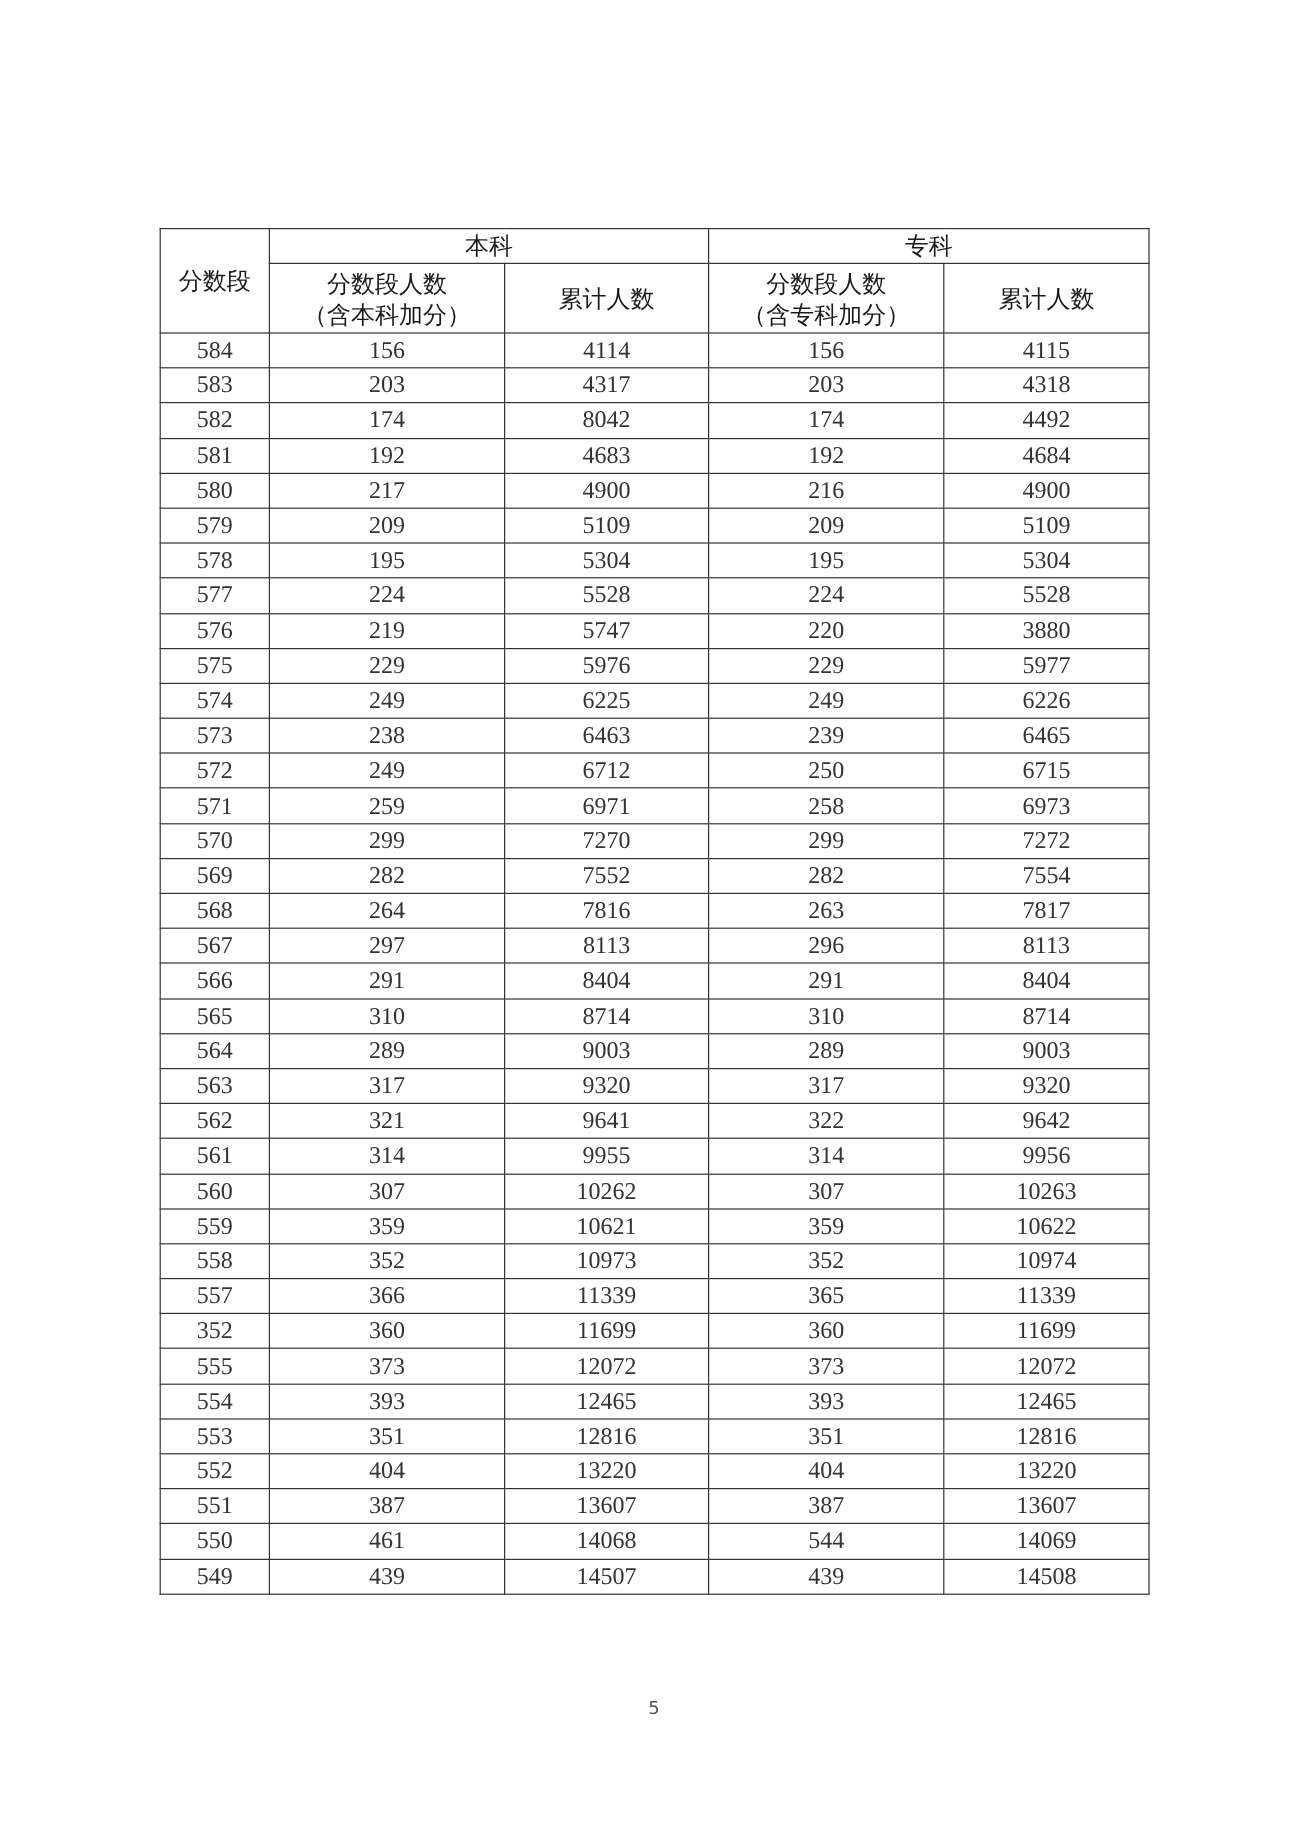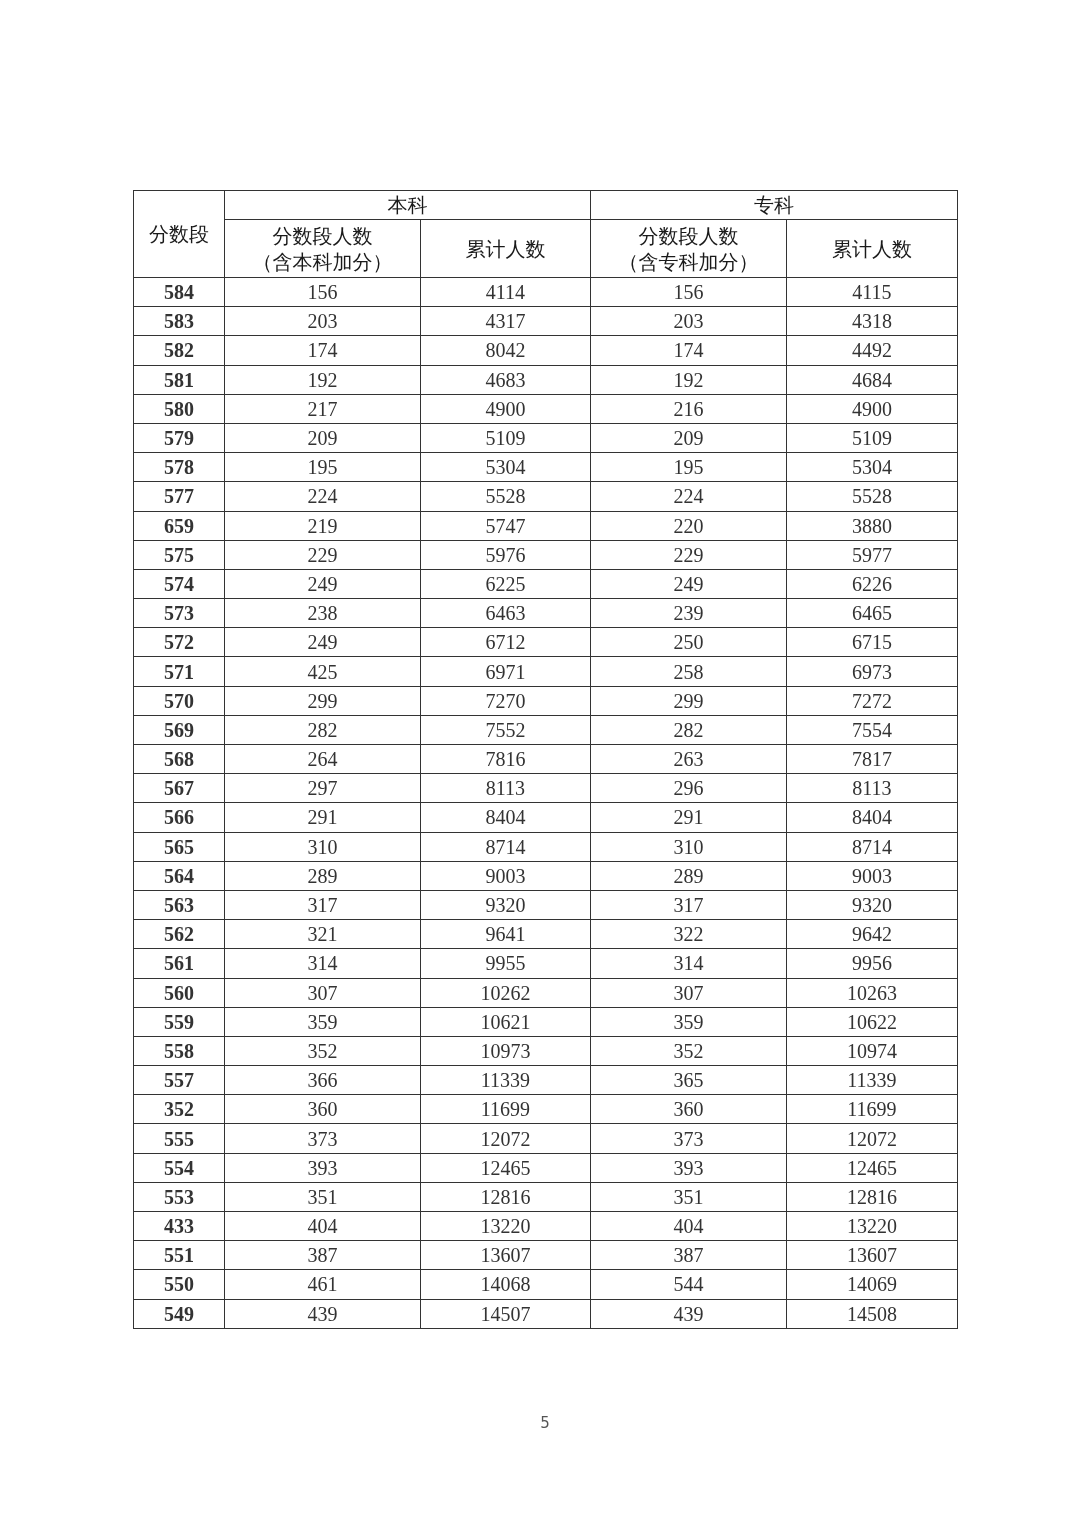--- a/index.html
+++ b/index.html
@@ -53,21 +53,20 @@
     table.score-table td {
       font-family: "Liberation Serif", "DejaVu Serif", serif;
       font-size: 20px;
       color: #333;
       height: 28.2px;
       line-height: 28px;
     }
     td.score-cell {
       text-align: left;
       padding-left: 30px;
-      font-weight: bold;
     }
     .sub-line { display: block; }
     .page-number {
       position: absolute;
       left: 0;
       width: 1090px;
       top: 1414px;
       text-align: center;
       font-family: "DejaVu Sans", "Liberation Sans", sans-serif;
       font-size: 15px;
@@ -156,21 +155,21 @@
           <td>5304</td>
         </tr>
         <tr>
           <td class="score-cell">577</td>
           <td>224</td>
           <td>5528</td>
           <td>224</td>
           <td>5528</td>
         </tr>
         <tr>
-          <td class="score-cell">659</td>
+          <td class="score-cell">576</td>
           <td>219</td>
           <td>5747</td>
           <td>220</td>
           <td>3880</td>
         </tr>
         <tr>
           <td class="score-cell">575</td>
           <td>229</td>
           <td>5976</td>
           <td>229</td>
@@ -192,21 +191,21 @@
         </tr>
         <tr>
           <td class="score-cell">572</td>
           <td>249</td>
           <td>6712</td>
           <td>250</td>
           <td>6715</td>
         </tr>
         <tr>
           <td class="score-cell">571</td>
-          <td>425</td>
+          <td>259</td>
           <td>6971</td>
           <td>258</td>
           <td>6973</td>
         </tr>
         <tr>
           <td class="score-cell">570</td>
           <td>299</td>
           <td>7270</td>
           <td>299</td>
           <td>7272</td>
@@ -324,21 +323,21 @@
           <td>12465</td>
         </tr>
         <tr>
           <td class="score-cell">553</td>
           <td>351</td>
           <td>12816</td>
           <td>351</td>
           <td>12816</td>
         </tr>
         <tr>
-          <td class="score-cell">433</td>
+          <td class="score-cell">552</td>
           <td>404</td>
           <td>13220</td>
           <td>404</td>
           <td>13220</td>
         </tr>
         <tr>
           <td class="score-cell">551</td>
           <td>387</td>
           <td>13607</td>
           <td>387</td>

